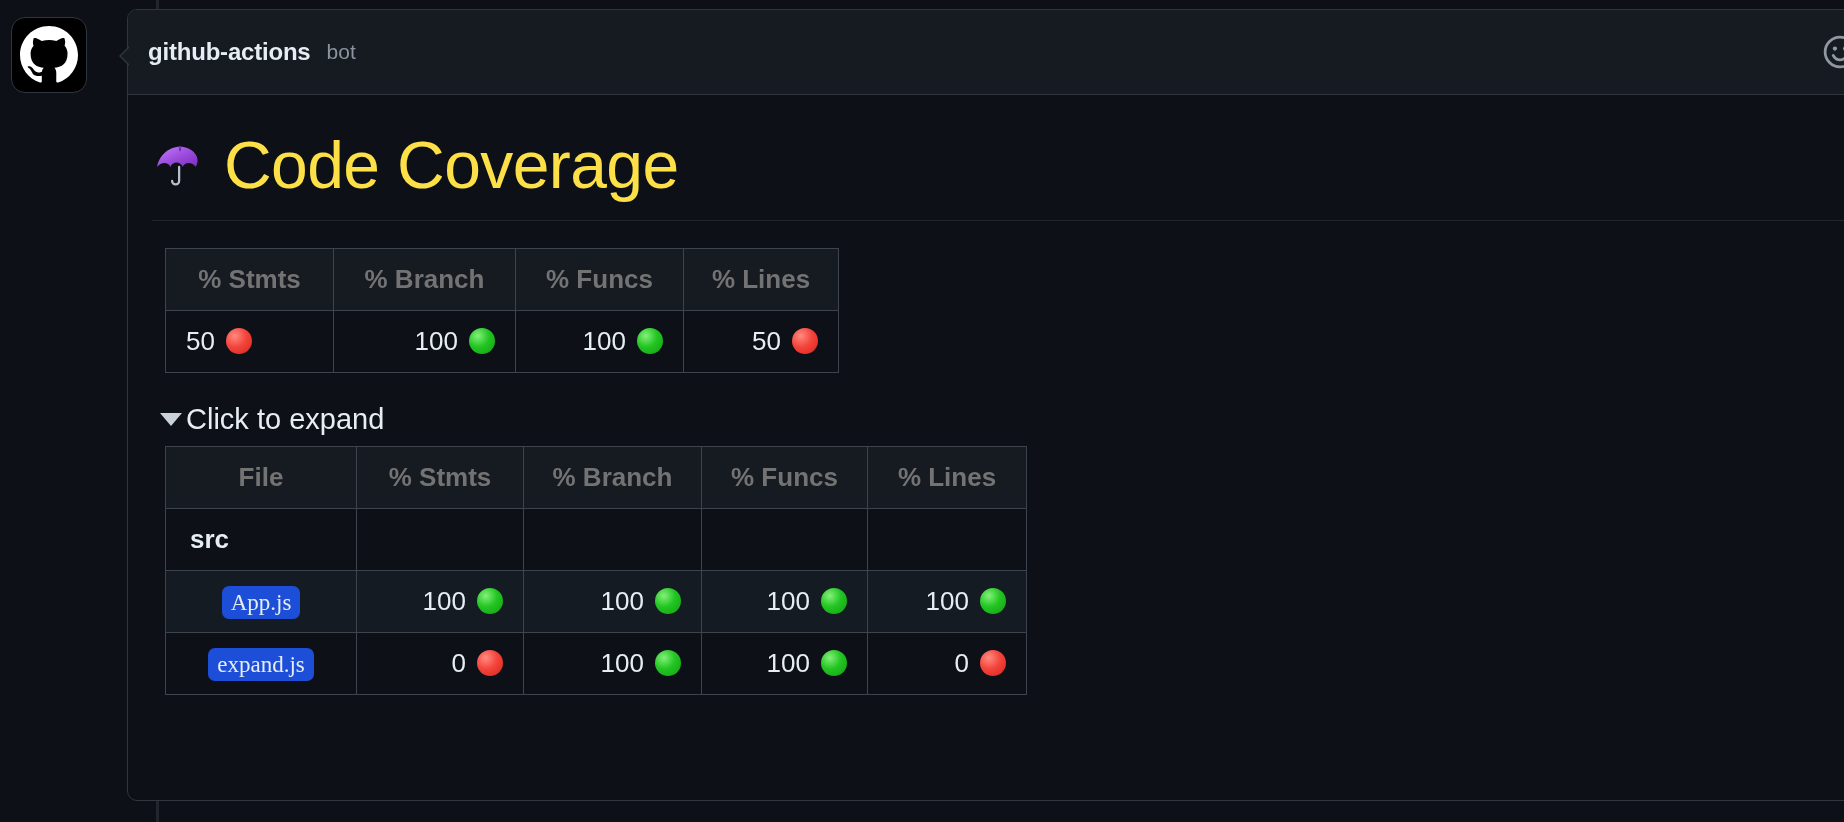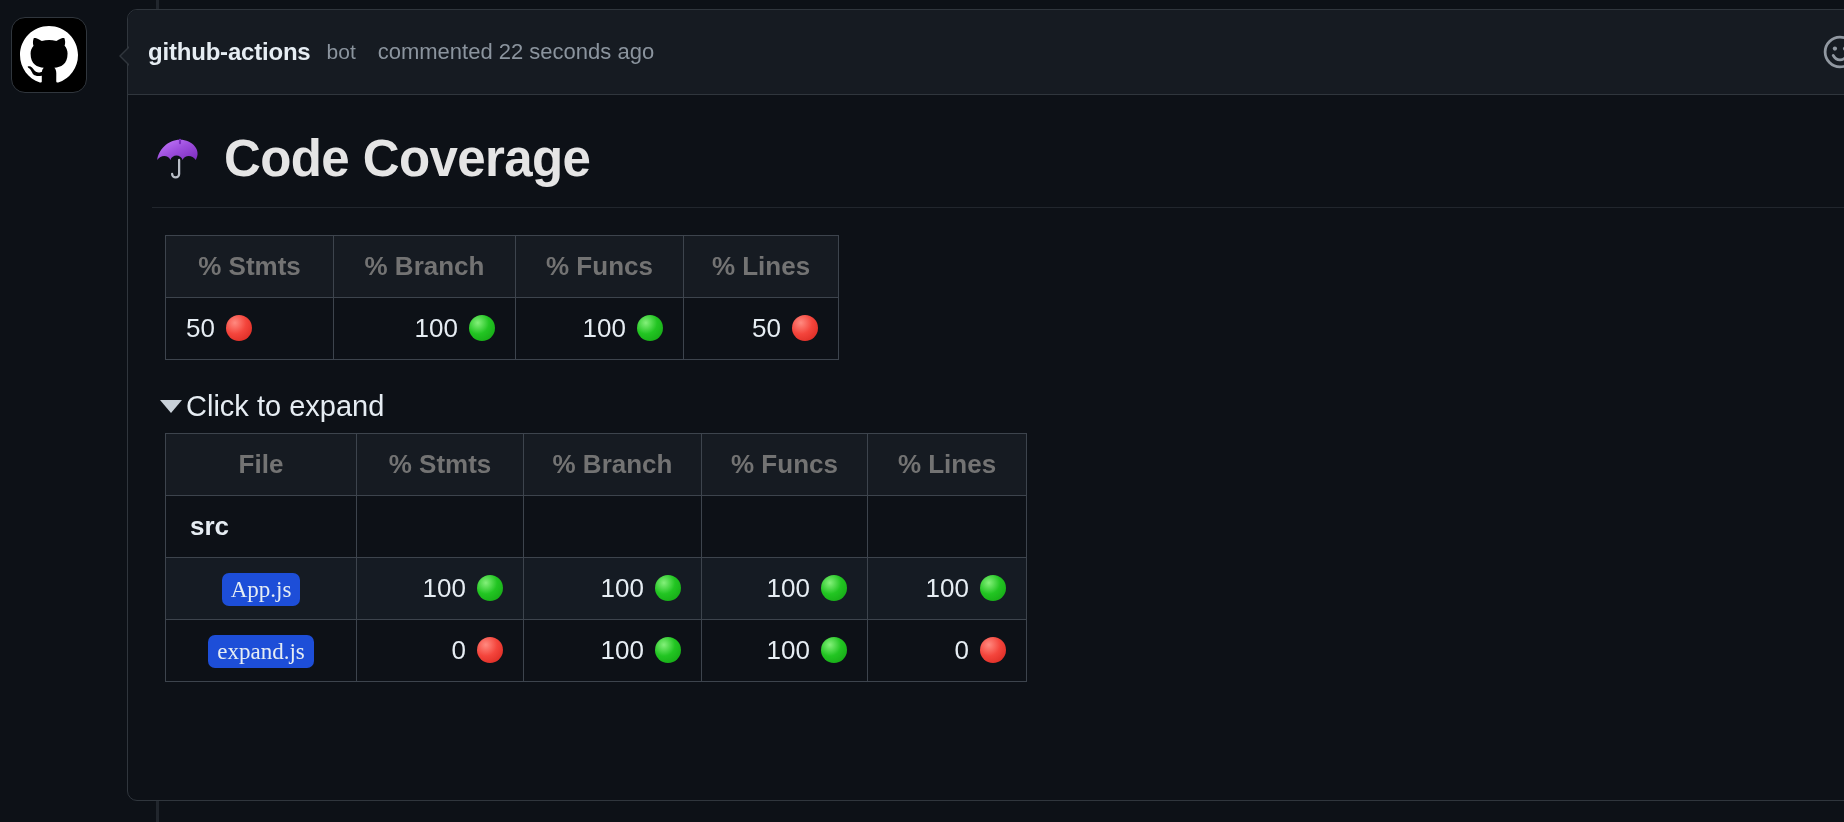--- a/index.html
+++ b/index.html
@@ -157,24 +157,24 @@
     border-bottom: 1px solid #21262d;
   }
   .cov-title .emoji {
     width: 56px;
     height: 56px;
     flex: 0 0 auto;
     display: block;
   }
   .cov-title h1 {
     margin: 0;
-    font-size: 51px;
-    font-weight: bold;
+    font-size: 66px;
+    font-weight: normal;
     letter-spacing: -0.6px;
-    color: #e5e5e5;
+    color: #fde047;
     line-height: 1.05;
   }
 
   
   table.cov {
     border-collapse: collapse;
     margin-top: 27px;
     table-layout: fixed;
   }
   table.cov th,
@@ -290,21 +290,20 @@
   </div>
 
   <div class="bubble-arrow"></div>
   <div class="bubble-arrow-inner"></div>
 
   <div class="comment">
 
     <div class="comment-header">
       <span class="author">github-actions</span>
       <span class="bot-badge">bot</span>
-      <span class="commented-meta">commented 22 seconds ago</span>
 
       <span class="header-spacer"></span>
 
       <span class="hdr-actions">
         <span class="icon-btn">
           <svg width="34" height="34" viewBox="0 0 16 16" fill="none">
             <circle cx="8" cy="8" r="7" stroke="#9198a1" stroke-width="1.3"></circle>
             <circle cx="5.6" cy="6.4" r="1" fill="#9198a1"></circle>
             <circle cx="10.4" cy="6.4" r="1" fill="#9198a1"></circle>
             <path d="M4.8 9.6c.7 1.4 1.9 2.1 3.2 2.1s2.5-.7 3.2-2.1" stroke="#9198a1" stroke-width="1.3" stroke-linecap="round" fill="none"></path>

